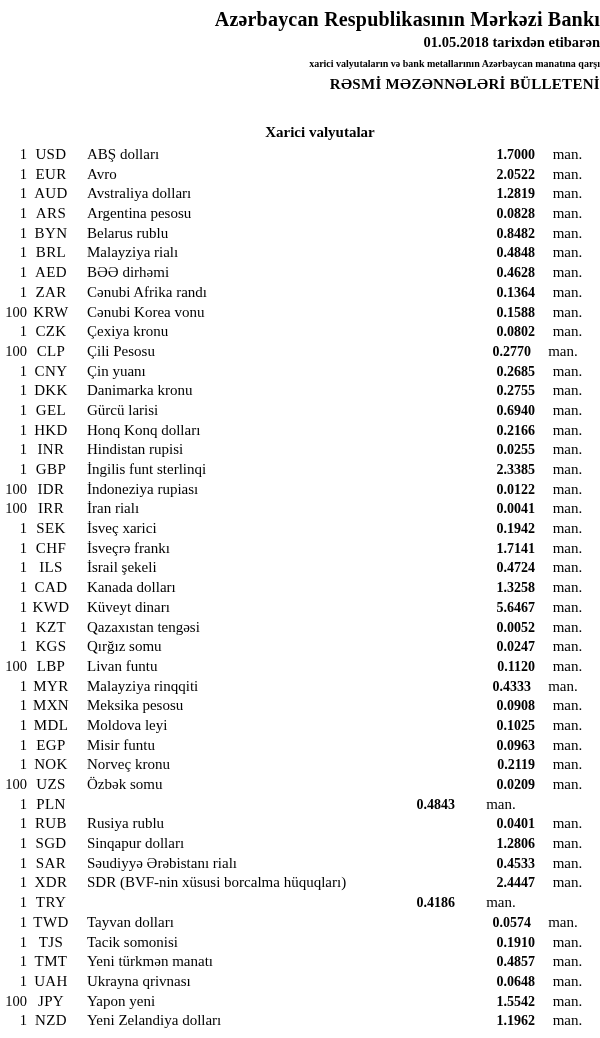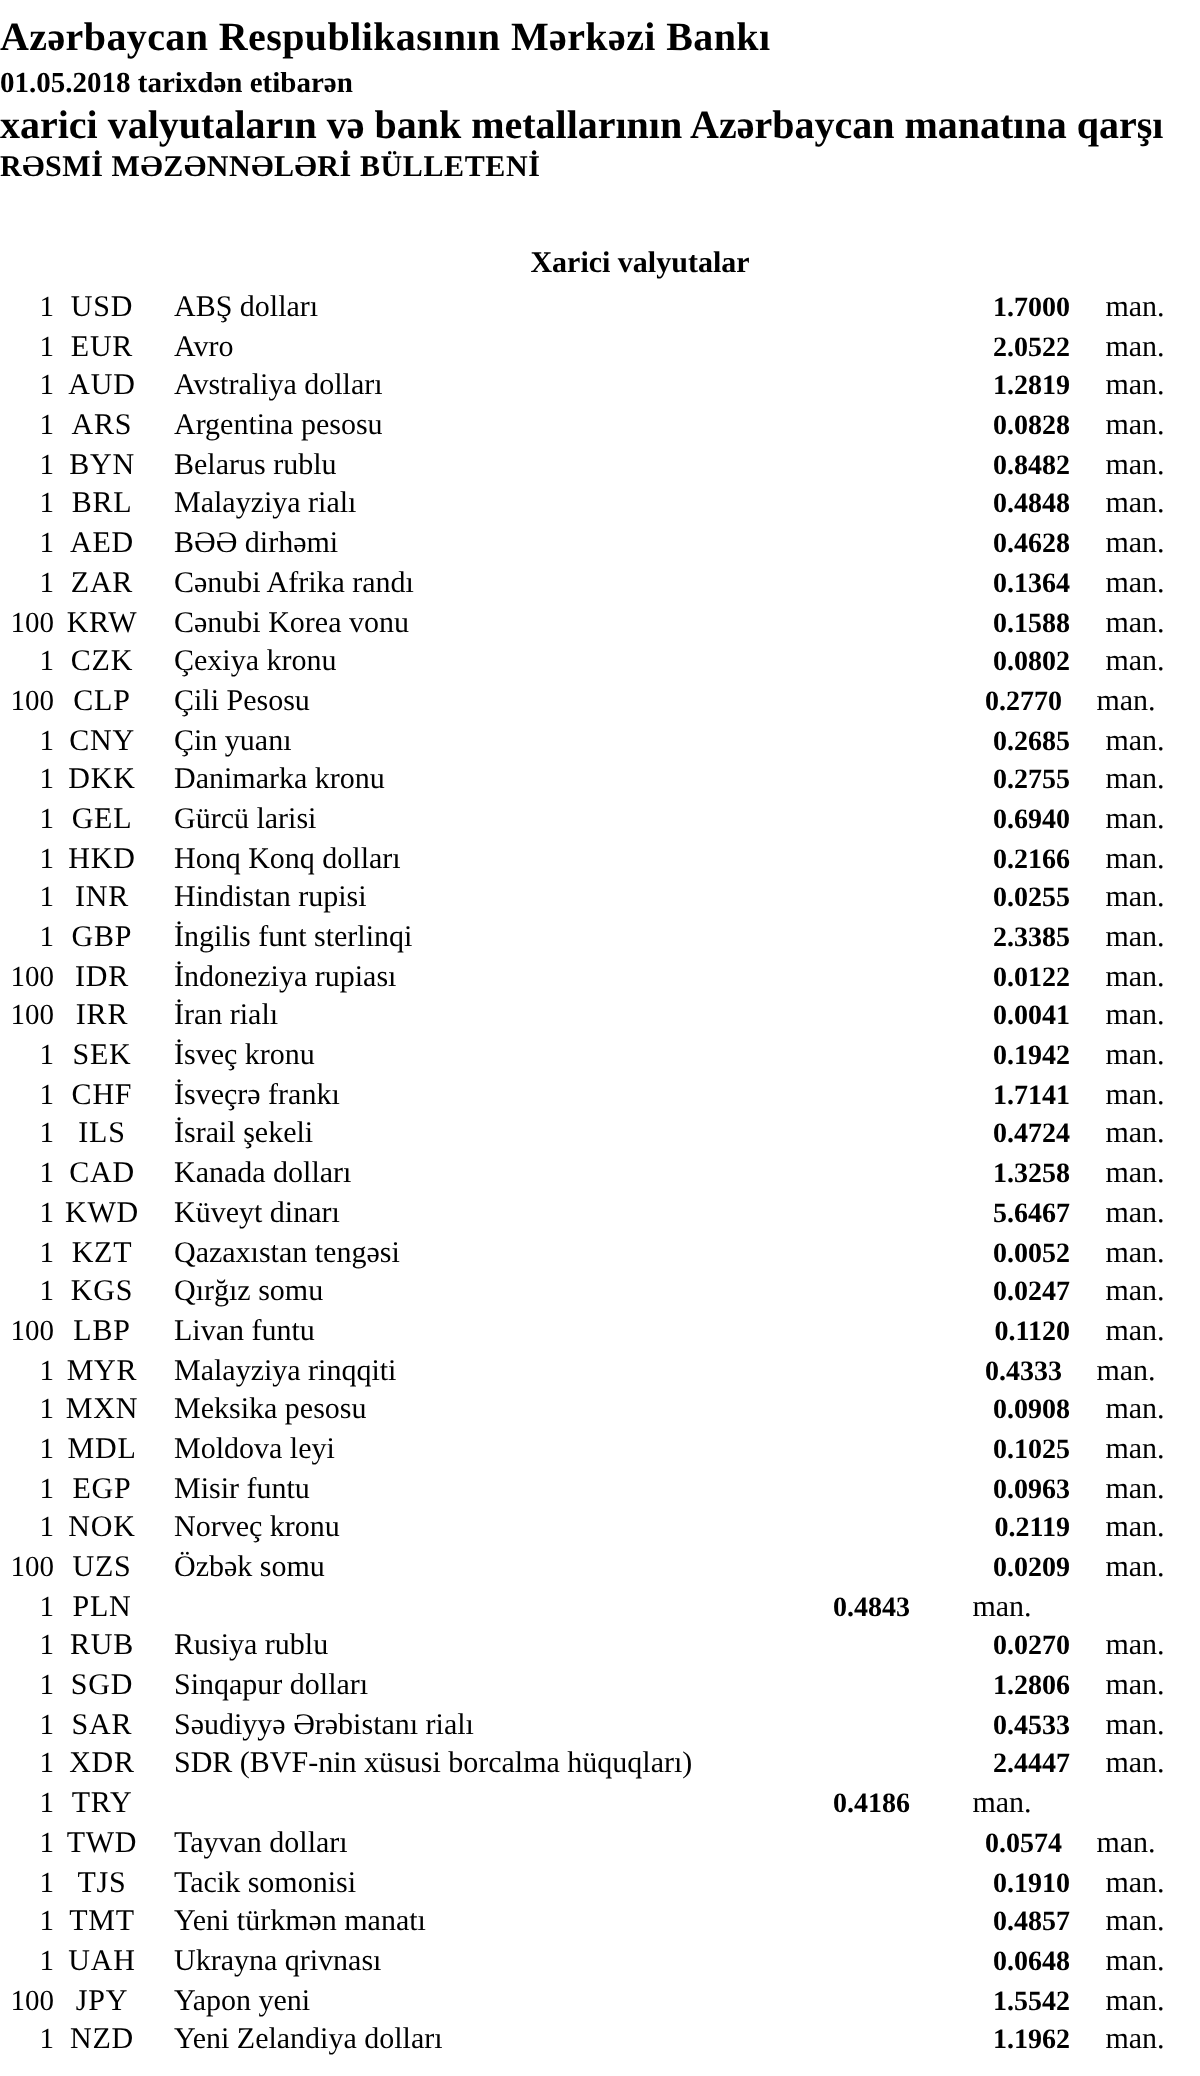--- a/index.html
+++ b/index.html
@@ -14,34 +14,34 @@
     height: 1038px;
     margin: 0 auto;
     background: #ffffff;
     color: #000000;
     font-family: "Liberation Serif", "DejaVu Serif", serif;
     overflow: hidden;
   }
   
   .doc-header {
     padding-top: 7px;
-    text-align: left;
+    text-align: right;
     font-weight: bold;
   }
   .t1 {
     font-size: 20px;
     line-height: 25px;
     letter-spacing: 0.2px;
   }
   .t2 {
     font-size: 14.5px;
     line-height: 21px;
   }
   .t3 {
-    font-size: 20px;
+    font-size: 10px;
     line-height: 21px;
   }
   .t4 {
     font-size: 15px;
     line-height: 21px;
     letter-spacing: 0.3px;
   }
   .section-title {
     margin-top: 27px;
     text-align: center;
@@ -235,21 +235,21 @@
       <div class="row">
         <span class="qty">100</span>
         <span class="code">IRR</span>
         <span class="name">İran rialı</span>
         <span class="rate">0.0041</span>
         <span class="man">man.</span>
       </div>
       <div class="row">
         <span class="qty">1</span>
         <span class="code">SEK</span>
-        <span class="name">İsveç kronu</span>
+        <span class="name">İsveç xarici</span>
         <span class="rate">0.1942</span>
         <span class="man">man.</span>
       </div>
       <div class="row">
         <span class="qty">1</span>
         <span class="code">CHF</span>
         <span class="name">İsveçrə frankı</span>
         <span class="rate">1.7141</span>
         <span class="man">man.</span>
       </div>
@@ -340,21 +340,21 @@
       <div class="row">
         <span class="qty">1</span>
         <span class="code">PLN</span>
         <span class="rate">0.4843</span>
         <span class="man">man.</span>
       </div>
       <div class="row">
         <span class="qty">1</span>
         <span class="code">RUB</span>
         <span class="name">Rusiya rublu</span>
-        <span class="rate">0.0270</span>
+        <span class="rate">0.0401</span>
         <span class="man">man.</span>
       </div>
       <div class="row">
         <span class="qty">1</span>
         <span class="code">SGD</span>
         <span class="name">Sinqapur dolları</span>
         <span class="rate">1.2806</span>
         <span class="man">man.</span>
       </div>
       <div class="row">

